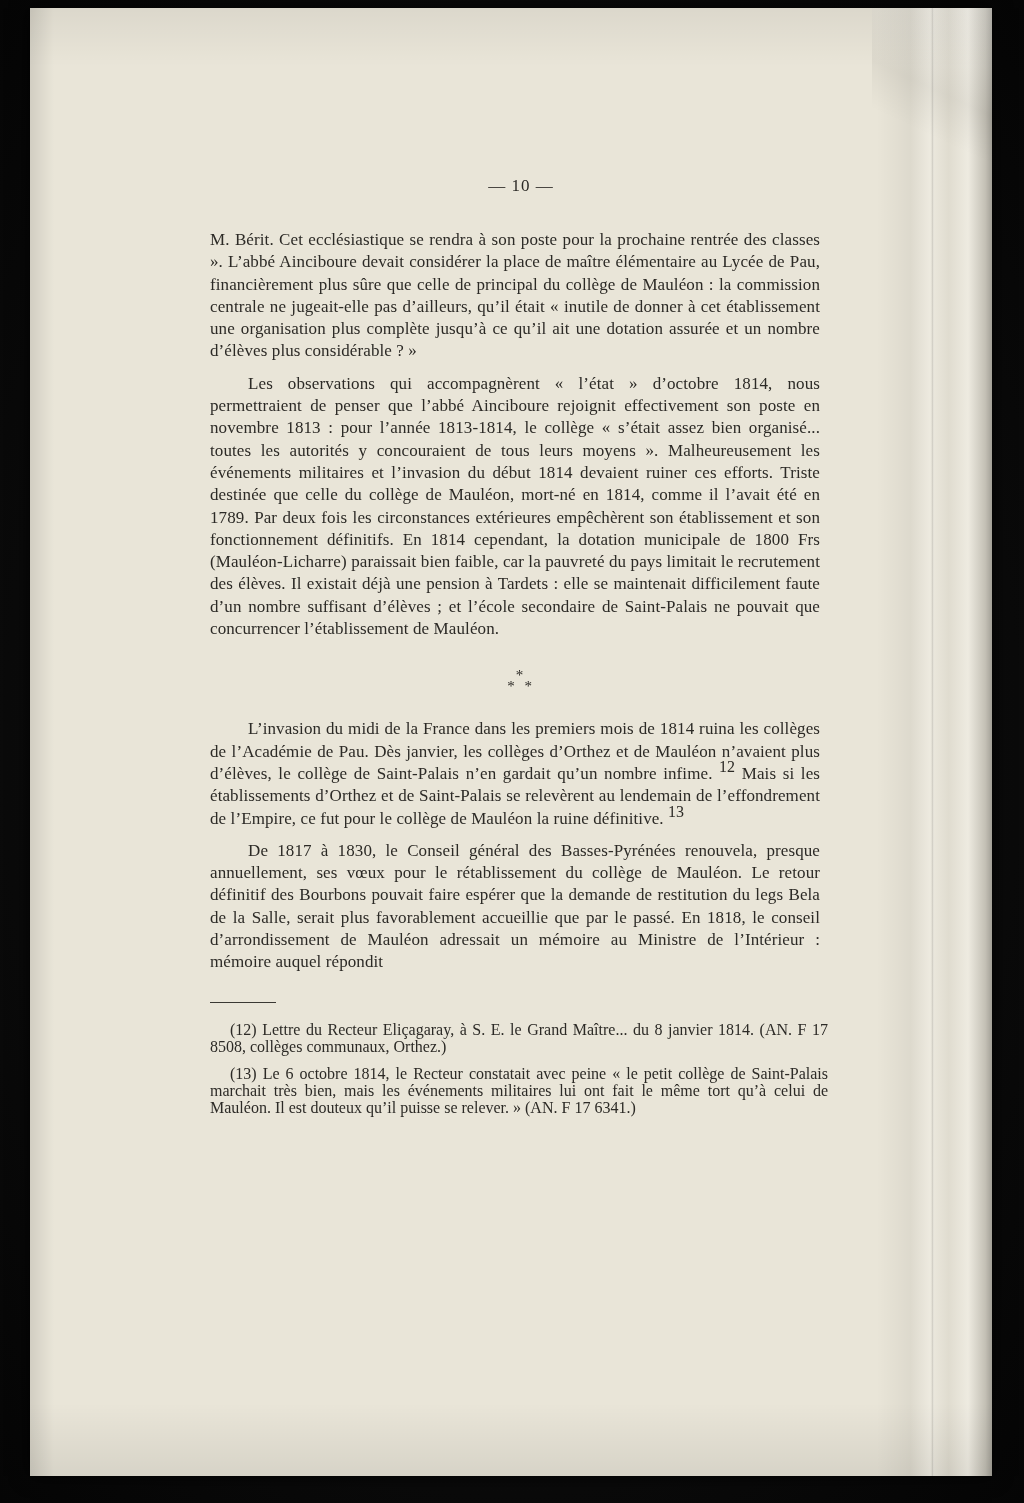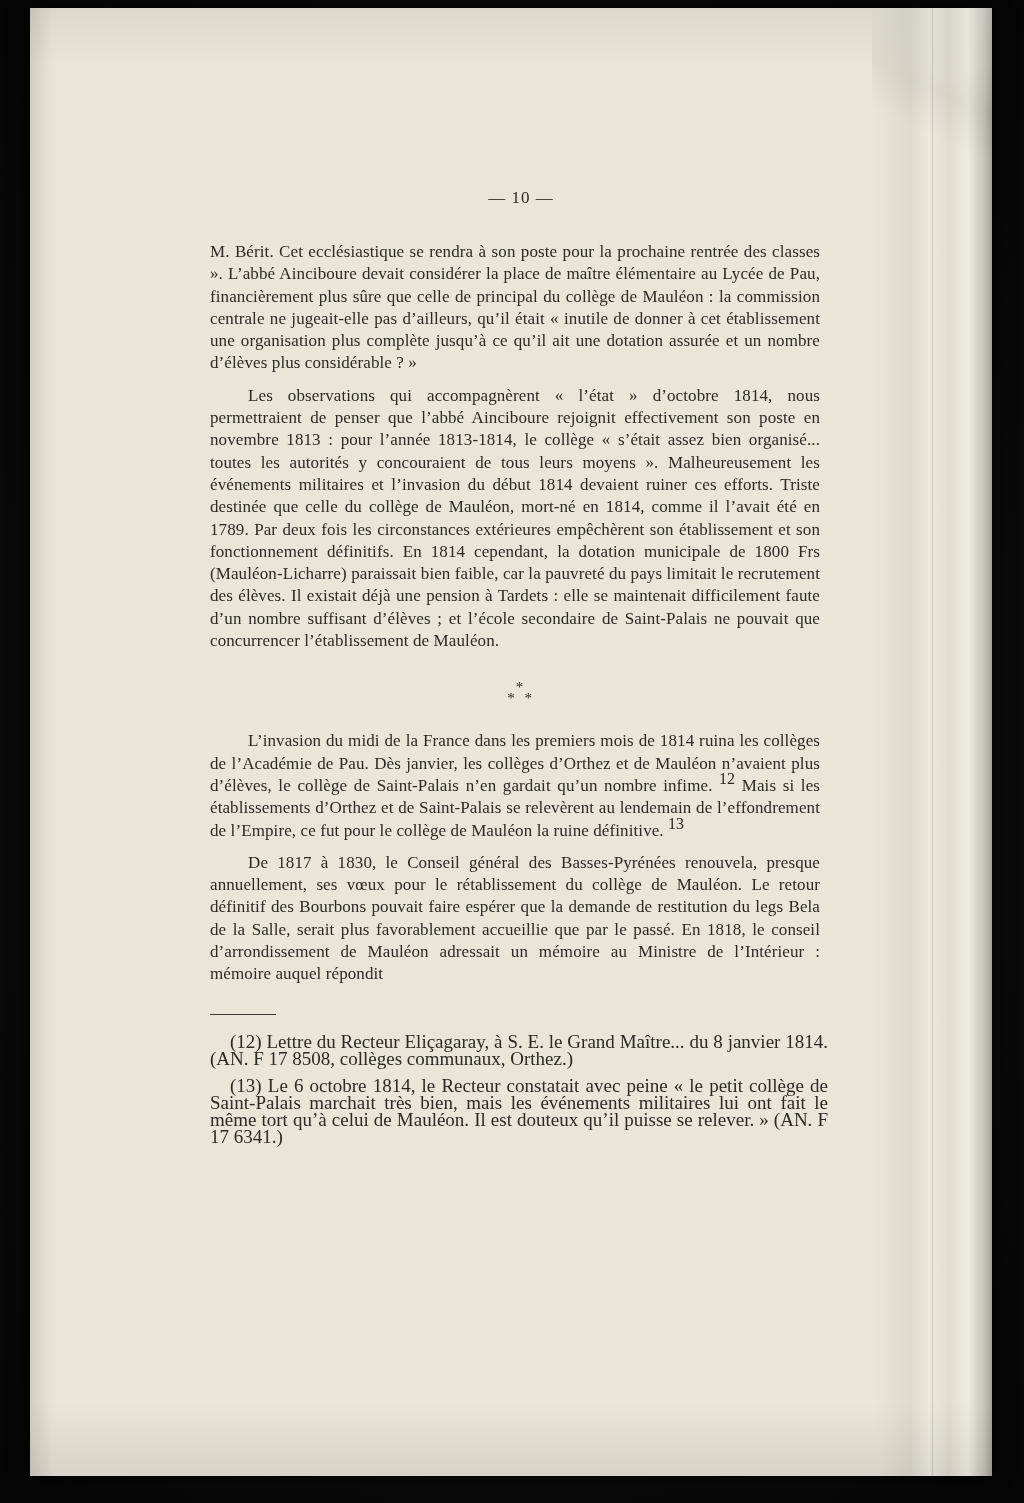--- a/index.html
+++ b/index.html
@@ -59,21 +59,21 @@
     position: absolute;
     top: 0;
     right: 0;
     width: 120px;
     height: 230px;
     background: linear-gradient(205deg, rgba(255,255,255,0.20) 0%, rgba(0,0,0,0.05) 38%, rgba(0,0,0,0.00) 55%);
   }
   .text-col {
     position: absolute;
     left: 180px;
-    top: 180px;
+    top: 168px;
     width: 622px;
     color: #2c2a26;
   }
   .page-number {
     text-align: center;
     font-size: 17px;
     letter-spacing: 1px;
     margin: 0 0 33px 0;
   }
   .para {
@@ -100,21 +100,21 @@
     margin: 30px 0 26px 0;
     letter-spacing: 3px;
   }
   .footnote-rule {
     width: 66px;
     border: 0;
     border-top: 1px solid #3a3833;
     margin: 28px 0 18px 0;
   }
   .footnote {
-    font-size: 19px;
+    font-size: 16px;
     line-height: 17px;
     text-align: justify;
     margin: 0 4px 10px 0;
     text-indent: 20px;
   }
 </style>
 </head>
 <body>
 
 <div class="scan-bg">

